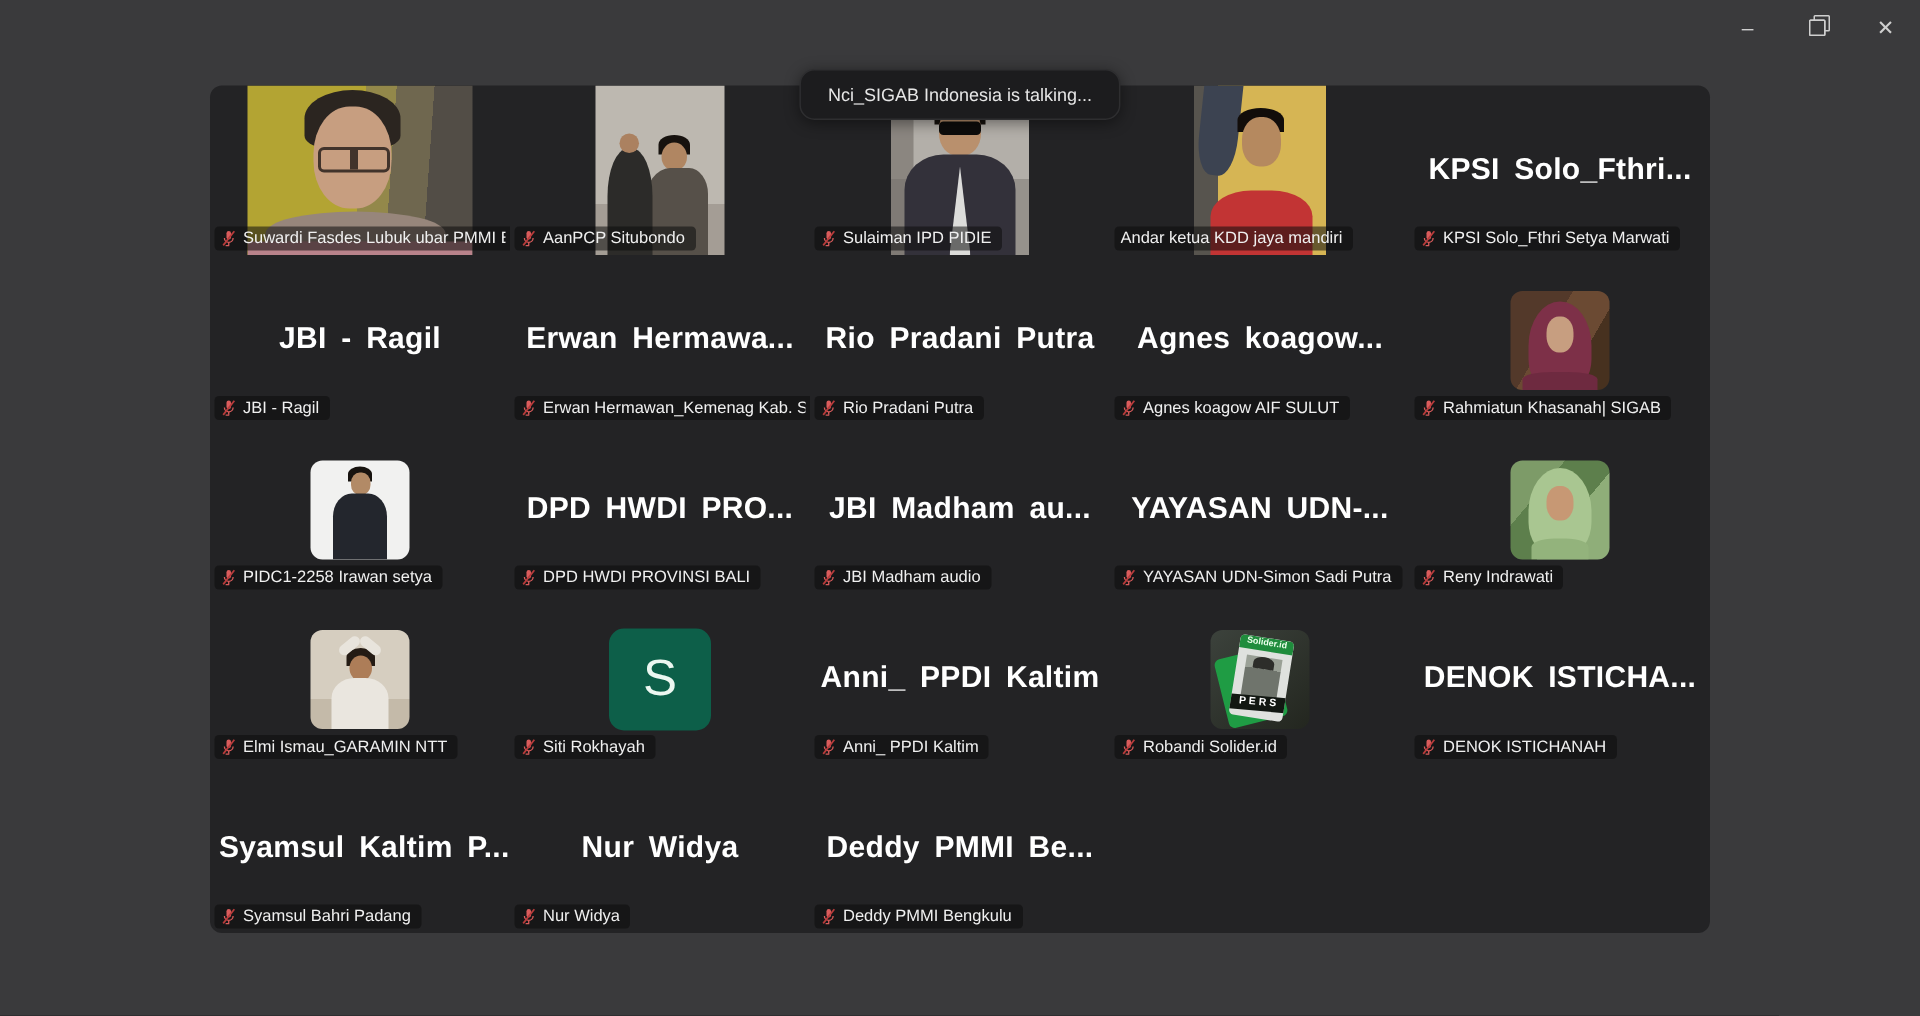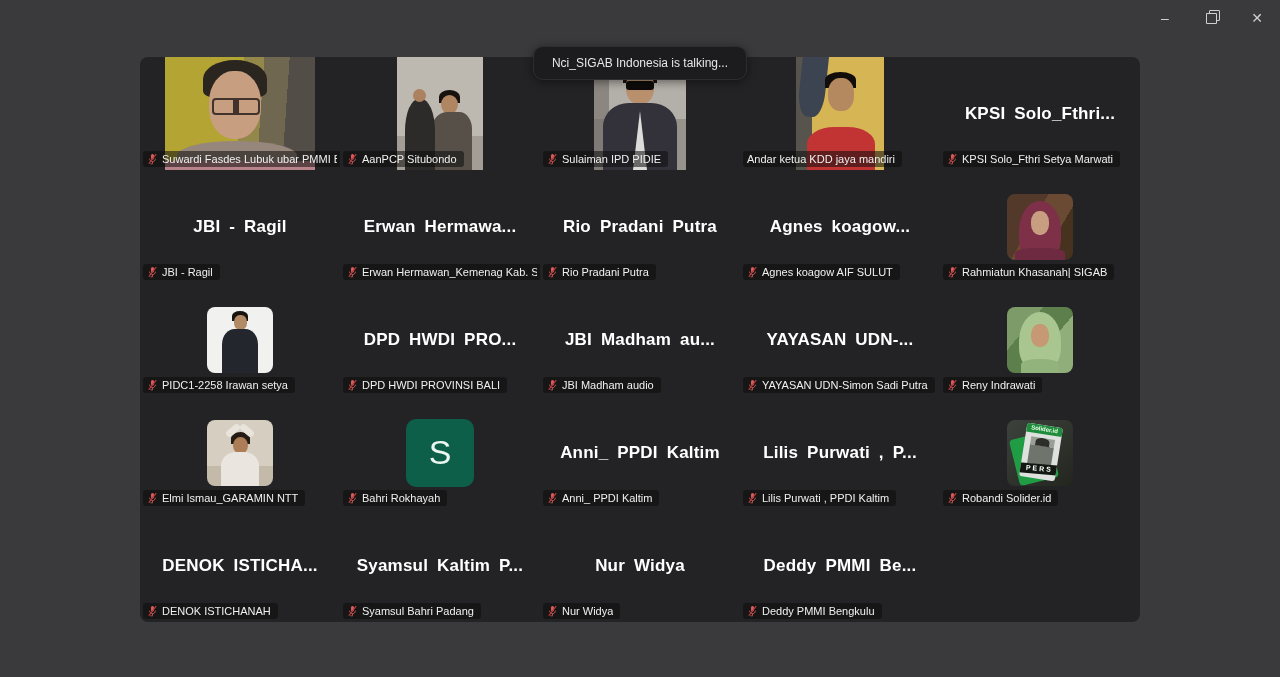--- a/index.html
+++ b/index.html
@@ -18,21 +18,21 @@
   .restore-box::before{content:"";position:absolute;left:2px;top:-4px;width:9px;height:9px;border:1px solid #cfcfcf;border-radius:1px;}
   .restore-box::after{content:"";position:absolute;left:-1px;top:-1px;width:9px;height:9px;background:#3a3a3c;border:1px solid #cfcfcf;border-radius:1px;}
   
   .panel{
     position:absolute;left:140px;top:57px;width:1000px;height:565px;
     background:#232325;border-radius:8px;
     display:grid;grid-template-columns:repeat(5,1fr);grid-template-rows:repeat(5,1fr);
   }
   .tile{position:relative;display:flex;align-items:center;justify-content:center;overflow:hidden;}
   .bigname{
-    color:#fff;font-weight:700;font-size:17px;word-spacing:4px;letter-spacing:.2px;
+    color:#fff;font-weight:700;font-size:20px;word-spacing:4px;letter-spacing:.2px;
     text-align:center;padding:0 6px;white-space:nowrap;overflow:hidden;max-width:196px;
   }
   .nametag{
     position:absolute;left:3px;bottom:3px;display:flex;align-items:center;gap:4px;
     background:rgba(12,12,12,.55);border-radius:3px;padding:2px 7px 2px 4px;
     max-width:calc(100% - 10px);overflow:hidden;
   }
   .nametag .lbl{color:#f0f0f0;font-size:11px;white-space:nowrap;overflow:hidden;}
   .micwrap{width:11px;height:12px;flex:0 0 auto;display:flex;}
   
@@ -404,51 +404,36 @@
       <div class="nametag">
   <span class="micwrap">
     <svg width="11" height="12" viewBox="0 0 16 17">
       <rect x="5.8" y="1.2" width="4.4" height="8.2" rx="2.2" fill="#d95c5c"></rect>
       <path d="M3.8 8c0 2.4 1.9 4.3 4.2 4.3S12.2 10.4 12.2 8" stroke="#d95c5c" stroke-width="1.3" fill="none"></path>
       <line x1="8" y1="12.3" x2="8" y2="15" stroke="#d95c5c" stroke-width="1.3"></line>
       <line x1="5" y1="15.5" x2="8.5" y2="15.5" stroke="#d95c5c" stroke-width="1.2"></line>
       <line x1="2.6" y1="15.2" x2="13.4" y2="1.4" stroke="#b93c3c" stroke-width="1.7"></line>
     </svg>
   </span>
-<span class="lbl">Bahri Rokhayah</span>
+<span class="lbl">Siti Rokhayah</span>
       </div>
     </div>
     <div class="tile">
       <div class="bigname">Anni_ PPDI Kaltim</div>
       <div class="nametag">
   <span class="micwrap">
     <svg width="11" height="12" viewBox="0 0 16 17">
       <rect x="5.8" y="1.2" width="4.4" height="8.2" rx="2.2" fill="#d95c5c"></rect>
       <path d="M3.8 8c0 2.4 1.9 4.3 4.2 4.3S12.2 10.4 12.2 8" stroke="#d95c5c" stroke-width="1.3" fill="none"></path>
       <line x1="8" y1="12.3" x2="8" y2="15" stroke="#d95c5c" stroke-width="1.3"></line>
       <line x1="5" y1="15.5" x2="8.5" y2="15.5" stroke="#d95c5c" stroke-width="1.2"></line>
       <line x1="2.6" y1="15.2" x2="13.4" y2="1.4" stroke="#b93c3c" stroke-width="1.7"></line>
     </svg>
   </span>
 <span class="lbl">Anni_ PPDI Kaltim</span>
-      </div>
-    </div>
-    <div class="tile">
-      <div class="bigname">Lilis Purwati , P...</div>
-      <div class="nametag">
-  <span class="micwrap">
-    <svg width="11" height="12" viewBox="0 0 16 17">
-      <rect x="5.8" y="1.2" width="4.4" height="8.2" rx="2.2" fill="#d95c5c"></rect>
-      <path d="M3.8 8c0 2.4 1.9 4.3 4.2 4.3S12.2 10.4 12.2 8" stroke="#d95c5c" stroke-width="1.3" fill="none"></path>
-      <line x1="8" y1="12.3" x2="8" y2="15" stroke="#d95c5c" stroke-width="1.3"></line>
-      <line x1="5" y1="15.5" x2="8.5" y2="15.5" stroke="#d95c5c" stroke-width="1.2"></line>
-      <line x1="2.6" y1="15.2" x2="13.4" y2="1.4" stroke="#b93c3c" stroke-width="1.7"></line>
-    </svg>
-  </span>
-<span class="lbl">Lilis Purwati , PPDI Kaltim</span>
       </div>
     </div>
     <div class="tile">
       <div class="avatar vis-robandi">
         <div class="greencard"></div>
         <div class="whitecard">
           <div class="card-top">Solider.id</div>
           <div class="card-photo"></div>
           <div class="card-band">PERS</div>
         </div>

